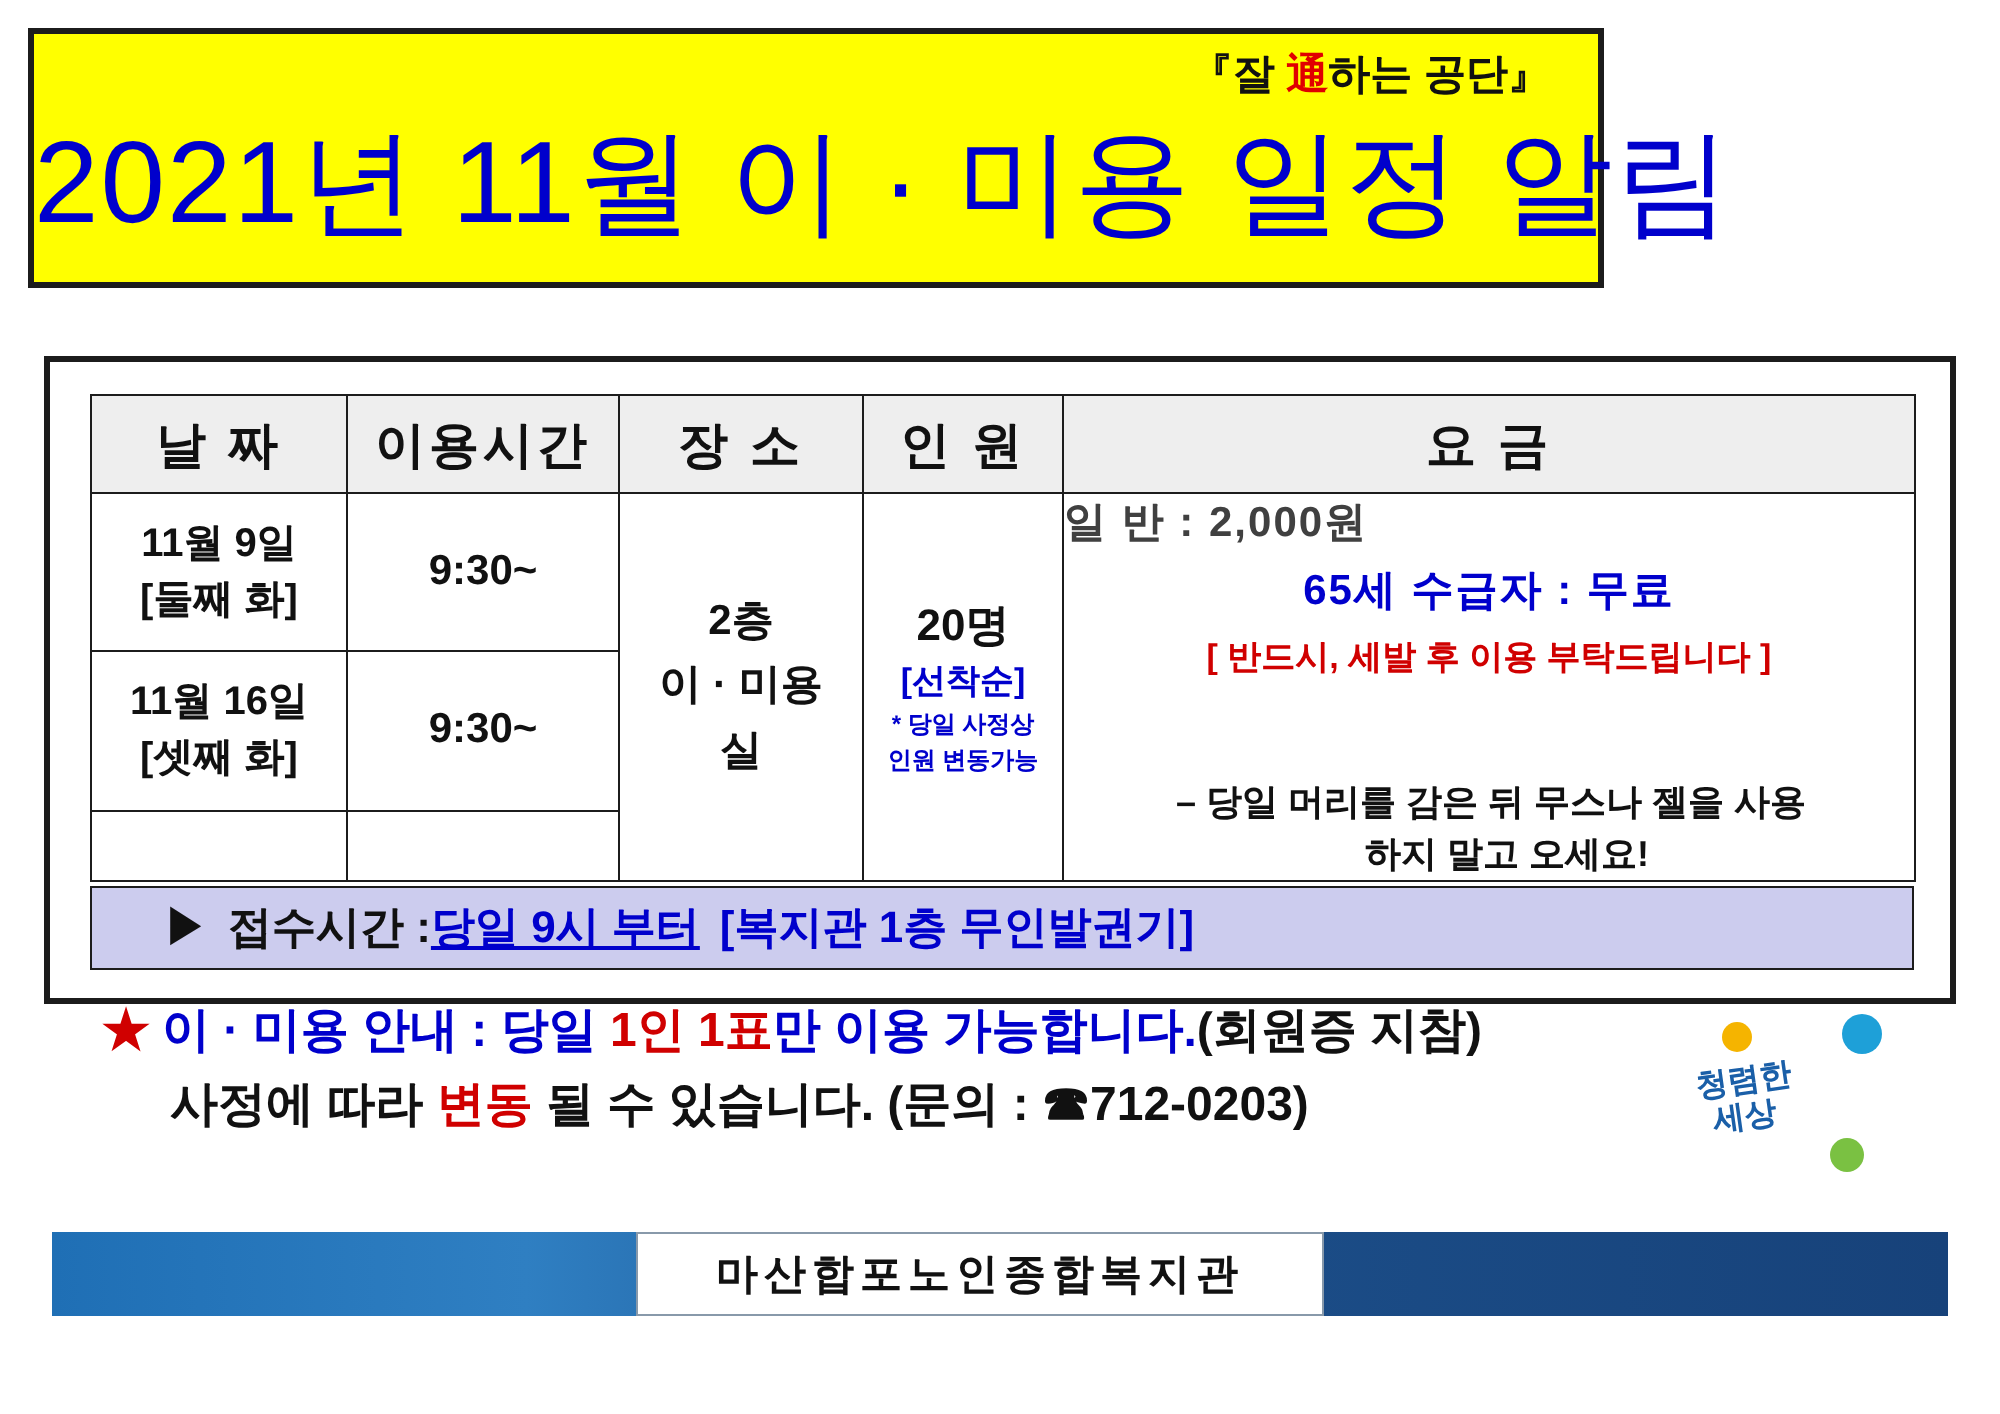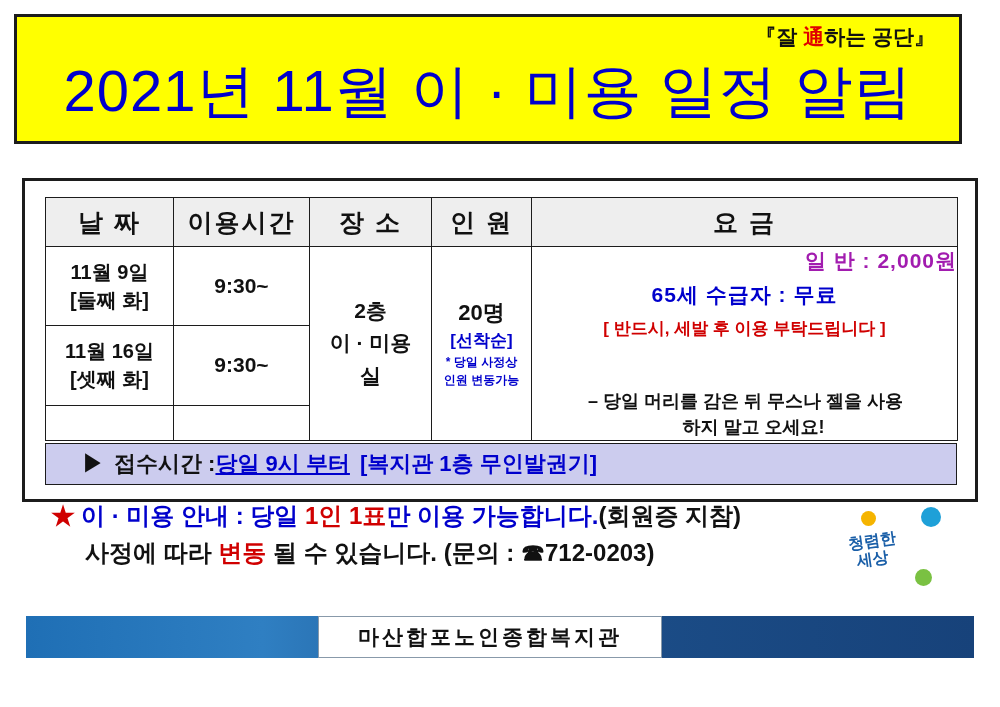--- a/index.html
+++ b/index.html
@@ -18,21 +18,21 @@
     width: 1000px;
     height: 707px;
     box-sizing: border-box;
   }
 
   
   .banner {
     position: absolute;
     left: 14px;
     top: 14px;
-    width: 948px;
+    width: 788px;
     height: 130px;
     background: #ffff00;
     border: 3px solid #1c1c1c;
     box-sizing: border-box;
   }
   .banner-sub {
     position: absolute;
     right: 24px;
     top: 6px;
     font-size: 21px;
@@ -131,24 +131,24 @@
   td.count-cell .num { display:block; color:#111111; font-size:22px;}
   td.count-cell .first { display:block; color:#0000cc; font-size:17px; margin-top:2px;}
   td.count-cell .note { display:block; color:#0000cc; font-size:12px; line-height:1.25; margin-top:3px;}
 
   td.fee-cell {
     text-align: left;
     padding: 8px 10px 10px 10px;
     color: #111111;
   }
   .fee-line1 {
-    text-align: right;
-    font-size: 21px;
-    font-weight: bold;
-    color: #a21caf;
+    text-align: left;
+    font-size: 21px;
+    font-weight: bold;
+    color: #404040;
     margin-bottom: 6px;
     letter-spacing: 1px;
   }
   .fee-line2 {
     text-align: center;
     font-size: 21px;
     font-weight: bold;
     color: #0000cc;
     margin-bottom: 8px;
     letter-spacing: 1px;

